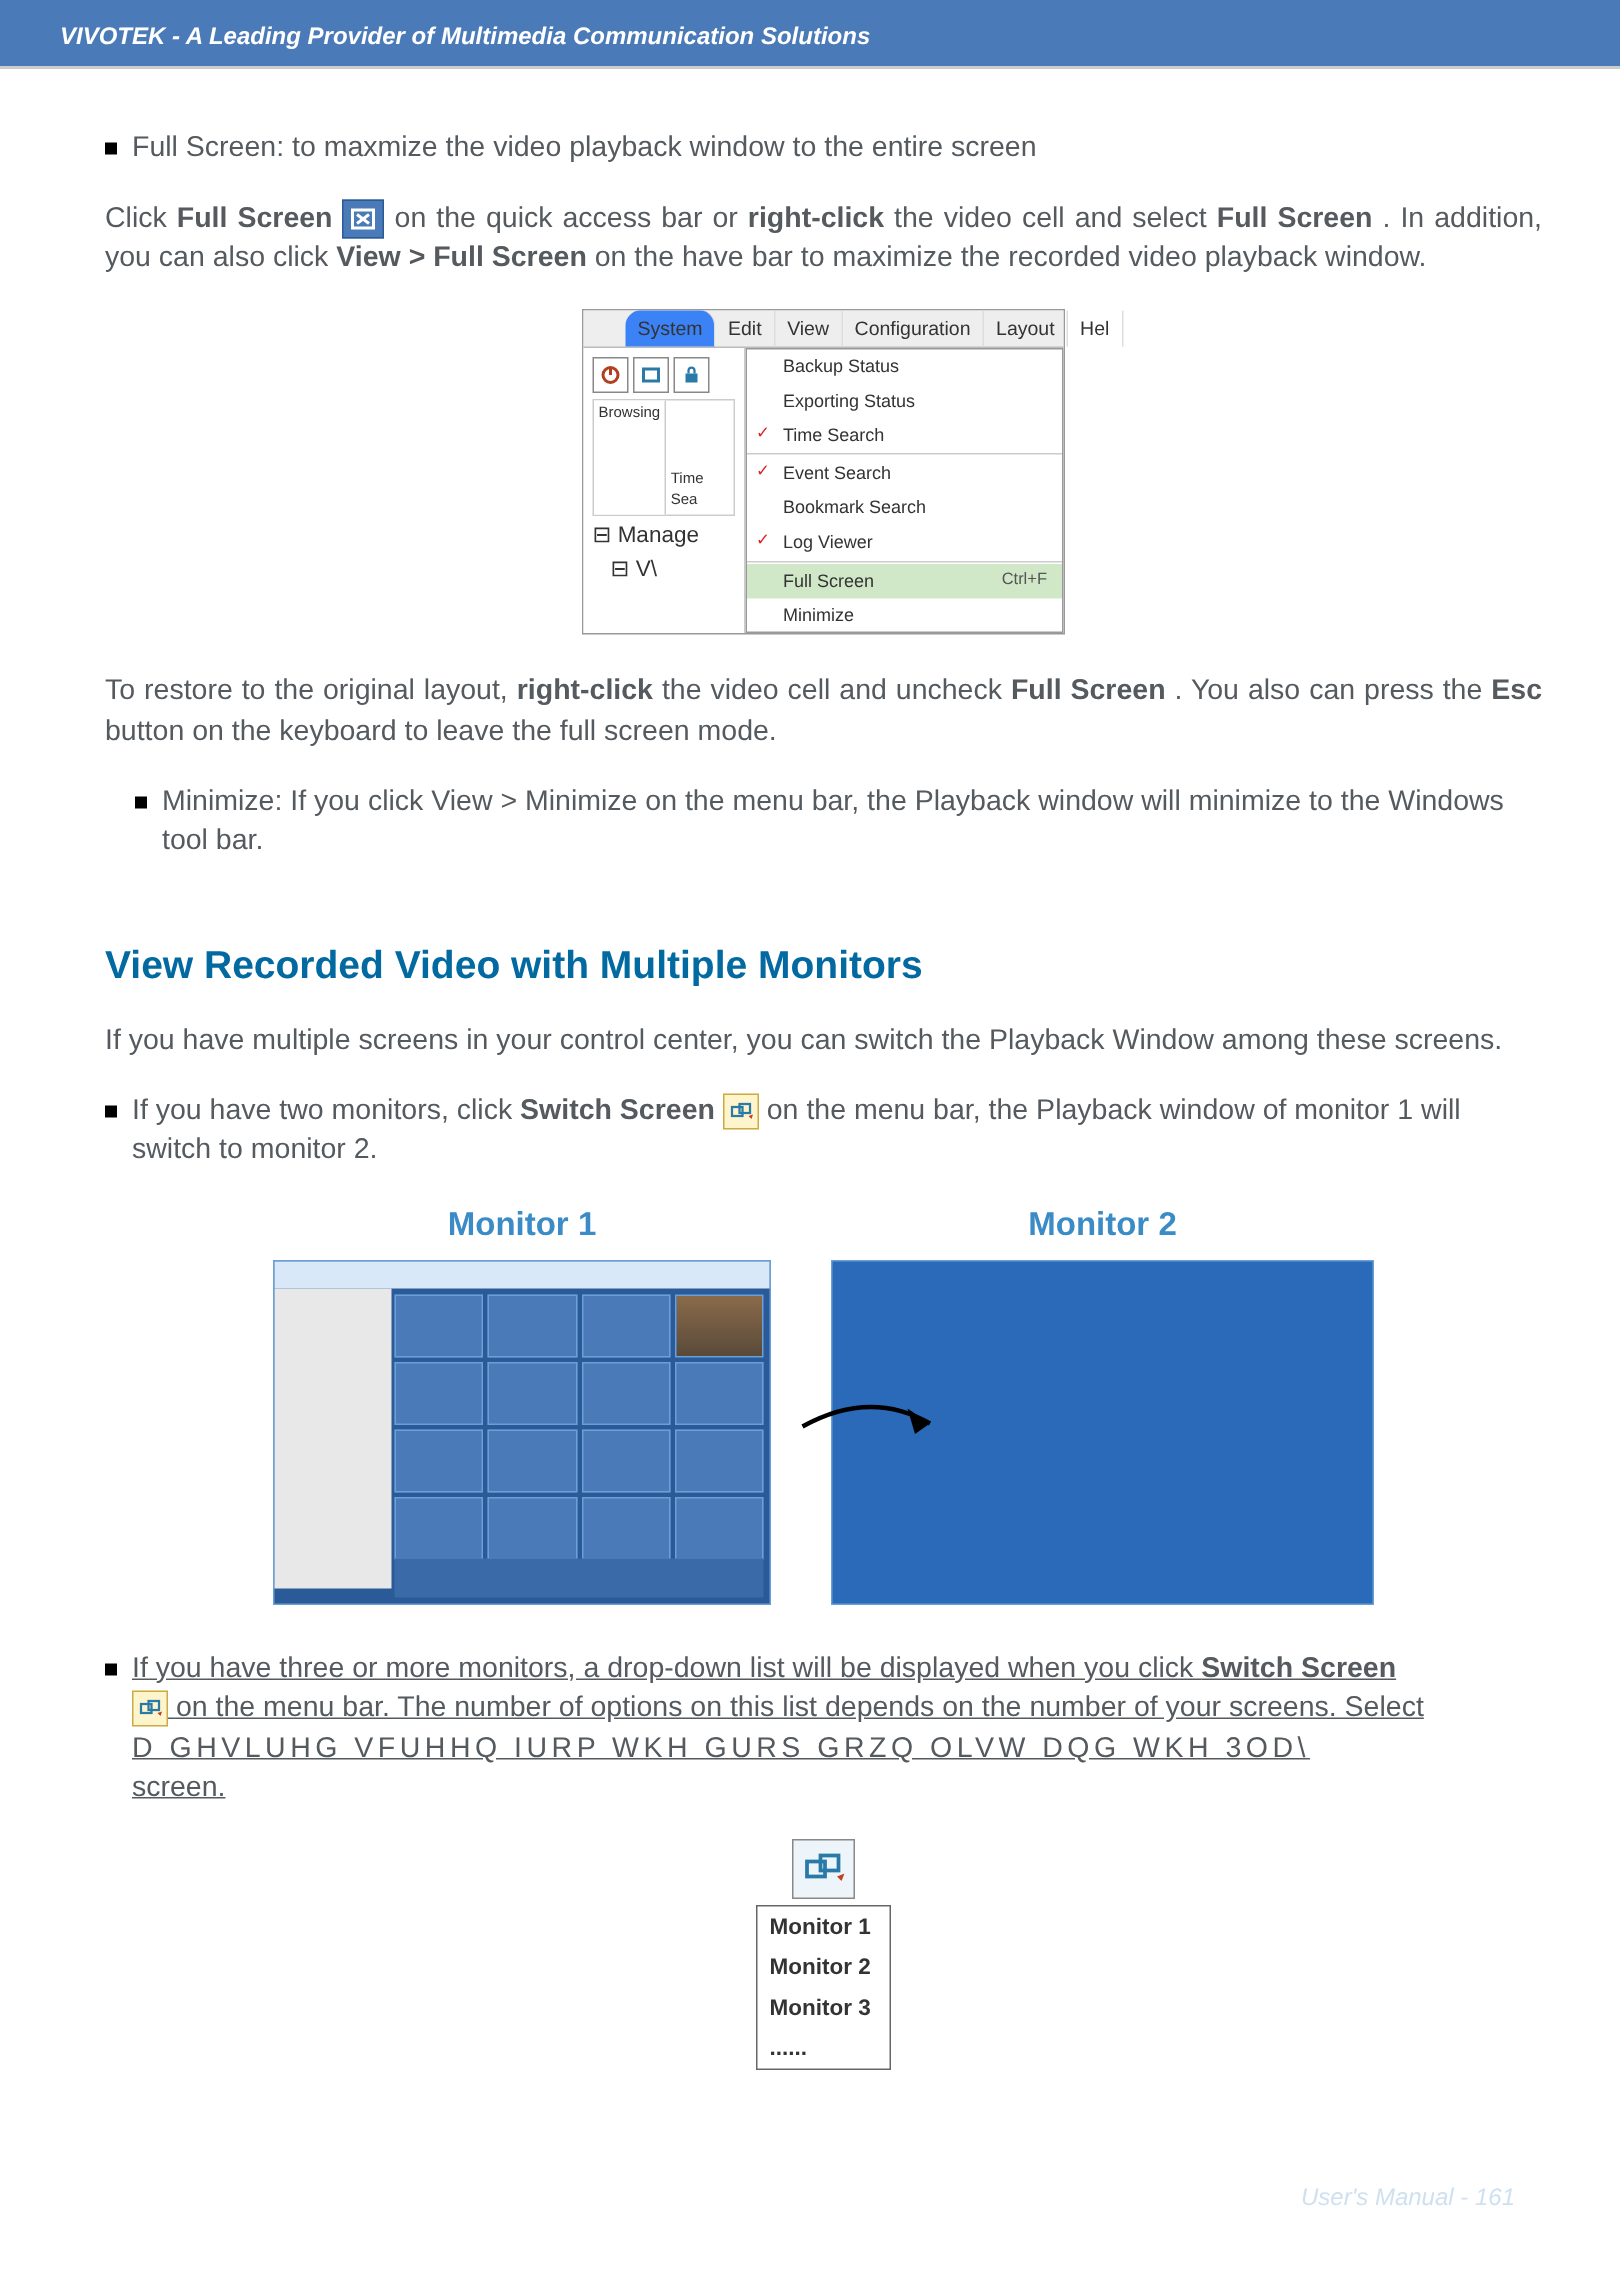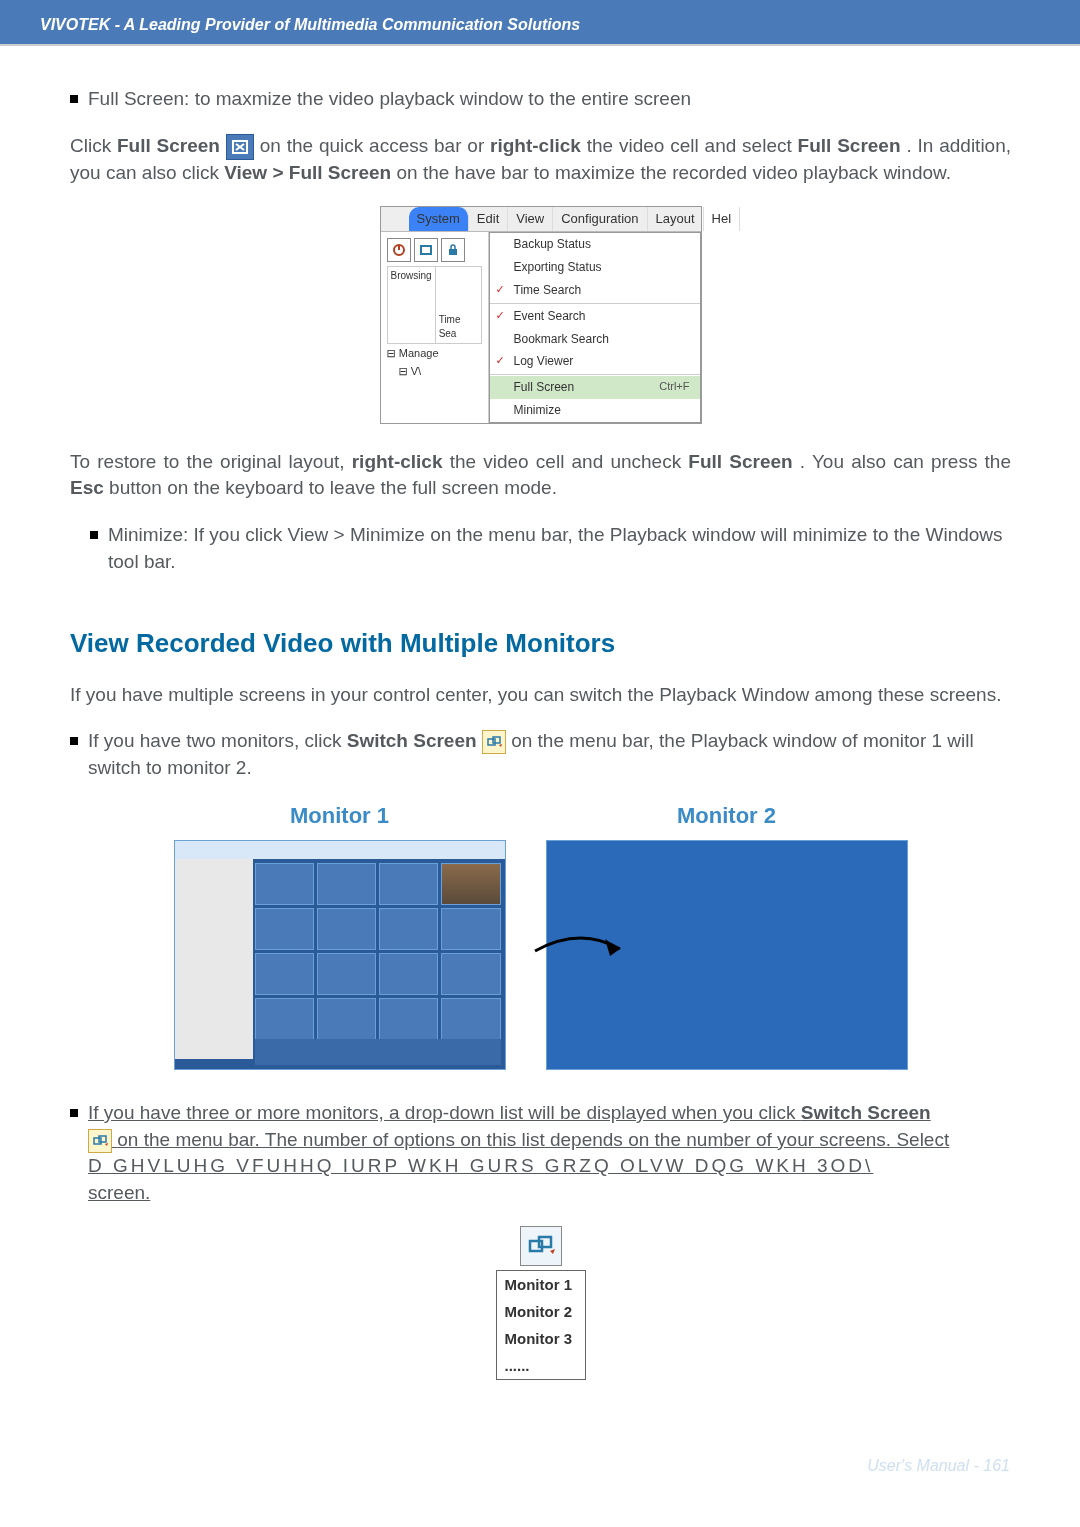--- a/index.html
+++ b/index.html
@@ -19,21 +19,21 @@
     background: #4a7ab8;
     color: #ffffff;
     font-style: italic;
     font-weight: bold;
     font-size: 16px;
     padding: 16px 40px 10px 40px;
     text-align: left;
     border-bottom: 2px solid #ccc;
   }
   .content {
-    padding: 40px 69px 0 70px;
+    padding: 40px 52px 0 70px;
     font-size: 19px;
     line-height: 1.4;
     color: #555a5f;
   }
   .bullet {
     display: flex;
     margin-bottom: 20px;
   }
   .bullet-marker {
     width: 8px;
@@ -100,21 +100,21 @@
     display: flex;
   }
   .menu-left {
     width: 95px;
     background: #fff;
     padding: 6px;
     border-right: 1px solid #ccc;
   }
   .menu-left-row {
     margin: 2px 0;
-    font-size: 11px;
+    font-size: 15px;
   }
   .menu-dropdown {
     flex: 1;
     background: #fff;
     border: 1px solid #999;
   }
   .dd-item {
     padding: 3px 10px 3px 24px;
     position: relative;
     font-size: 12px;

